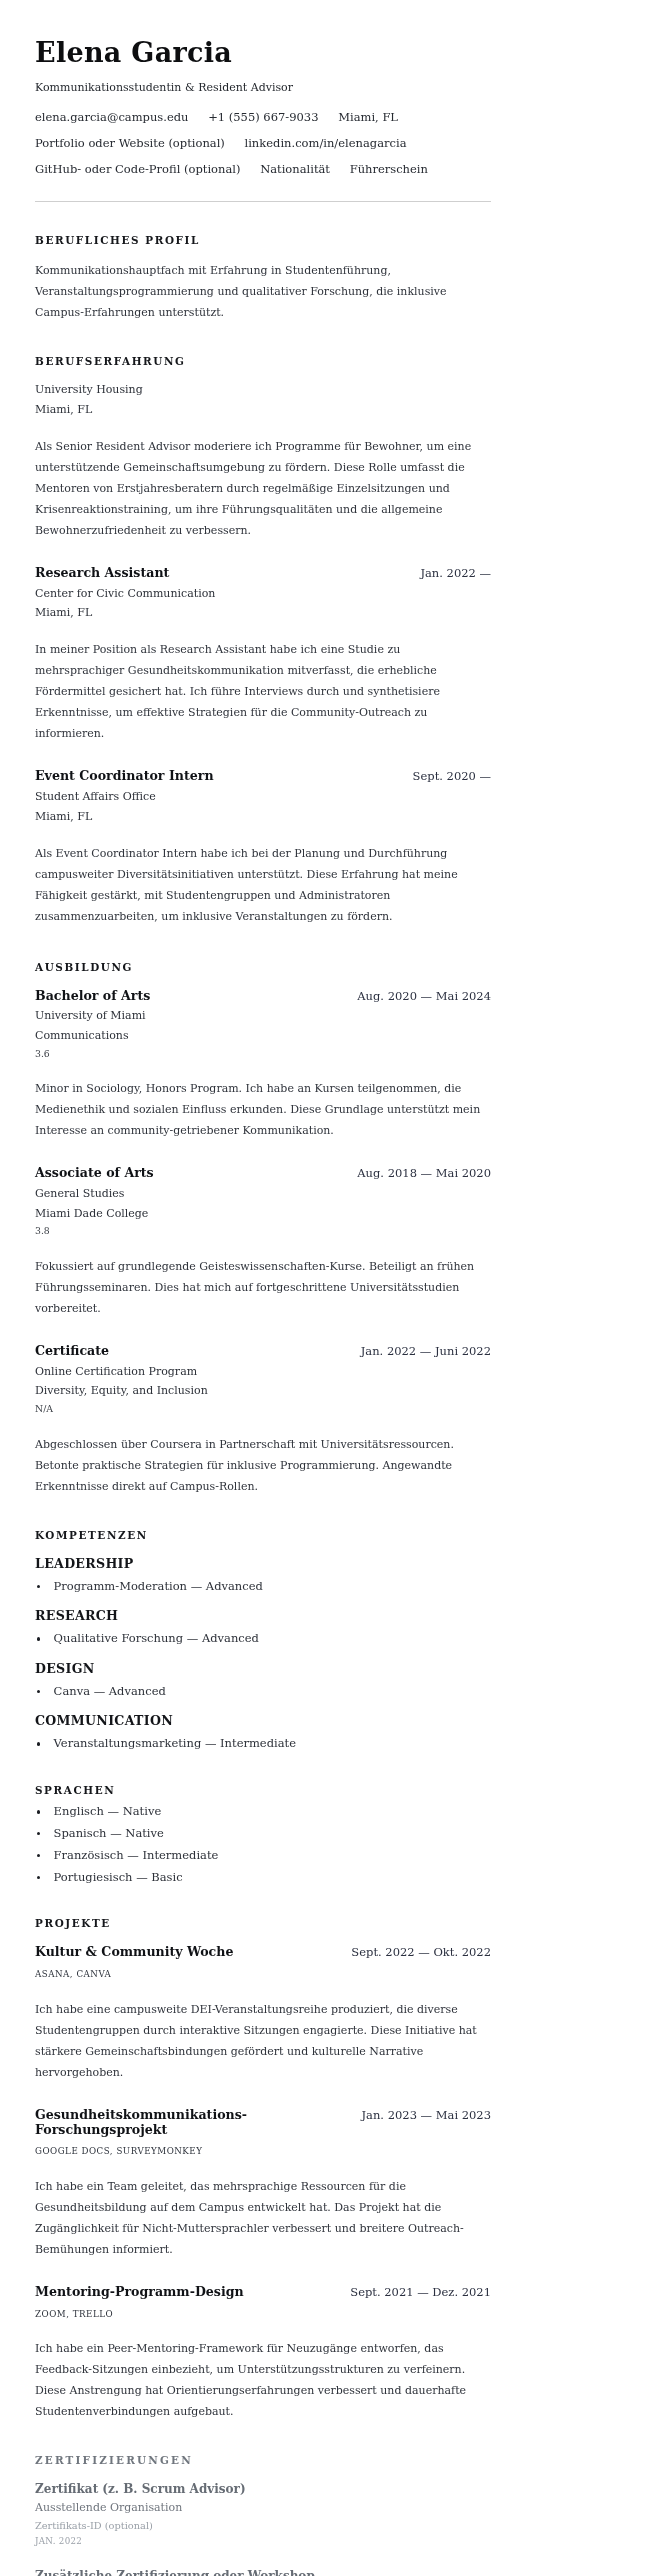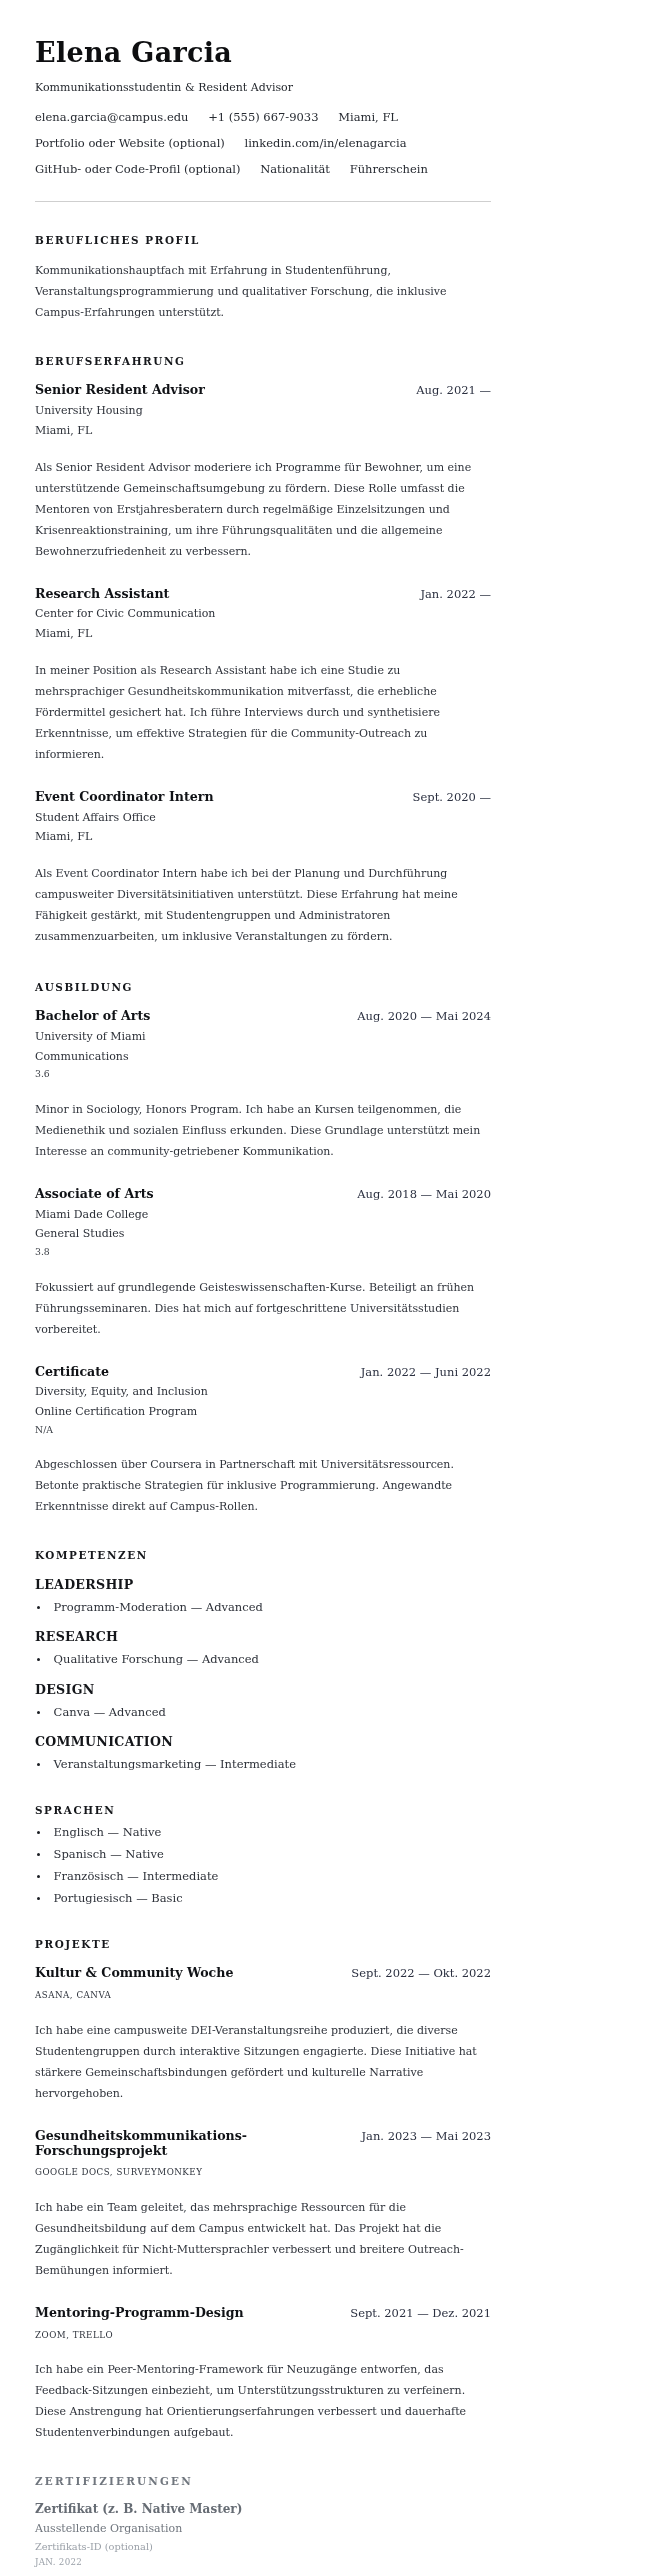--- a/index.html
+++ b/index.html
@@ -98,24 +98,20 @@
 
   <section class="sec-profile">
     <h2 class="section-title">BERUFLICHES PROFIL</h2>
     <p class="para">Kommunikationshauptfach mit Erfahrung in Studentenführung, Veranstaltungsprogrammierung und qualitativer Forschung, die inklusive Campus-Erfahrungen unterstützt.</p>
   </section>
 
   <section class="sec-experience">
     <h2 class="section-title">BERUFSERFAHRUNG</h2>
 
     <article class="entry first">
-      <div class="entry-head">
-        <span class="entry-title">Senior Resident Advisor</span>
-        <span class="entry-date">Aug. 2021 —</span>
-      </div>
       <div class="entry-line">University Housing</div>
       <div class="entry-line">Miami, FL</div>
       <p class="entry-desc">Als Senior Resident Advisor moderiere ich Programme für Bewohner, um eine unterstützende Gemeinschaftsumgebung zu fördern. Diese Rolle umfasst die Mentoren von Erstjahresberatern durch regelmäßige Einzelsitzungen und Krisenreaktionstraining, um ihre Führungsqualitäten und die allgemeine Bewohnerzufriedenheit zu verbessern.</p>
     </article>
 
     <article class="entry">
       <div class="entry-head">
         <span class="entry-title">Research Assistant</span>
         <span class="entry-date">Jan. 2022 —</span>
       </div>
@@ -147,33 +143,33 @@
       <div class="entry-line">Communications</div>
       <div class="entry-sub">3.6</div>
       <p class="entry-desc">Minor in Sociology, Honors Program. Ich habe an Kursen teilgenommen, die Medienethik und sozialen Einfluss erkunden. Diese Grundlage unterstützt mein Interesse an community-getriebener Kommunikation.</p>
     </article>
 
     <article class="entry">
       <div class="entry-head">
         <span class="entry-title">Associate of Arts</span>
         <span class="entry-date">Aug. 2018 — Mai 2020</span>
       </div>
+      <div class="entry-line">General Studies</div>
       <div class="entry-line">Miami Dade College</div>
-      <div class="entry-line">General Studies</div>
       <div class="entry-sub">3.8</div>
       <p class="entry-desc">Fokussiert auf grundlegende Geisteswissenschaften-Kurse. Beteiligt an frühen Führungsseminaren. Dies hat mich auf fortgeschrittene Universitätsstudien vorbereitet.</p>
     </article>
 
     <article class="entry">
       <div class="entry-head">
         <span class="entry-title">Certificate</span>
         <span class="entry-date">Jan. 2022 — Juni 2022</span>
       </div>
+      <div class="entry-line">Online Certification Program</div>
       <div class="entry-line">Diversity, Equity, and Inclusion</div>
-      <div class="entry-line">Online Certification Program</div>
       <div class="entry-sub">N/A</div>
       <p class="entry-desc">Abgeschlossen über Coursera in Partnerschaft mit Universitätsressourcen. Betonte praktische Strategien für inklusive Programmierung. Angewandte Erkenntnisse direkt auf Campus-Rollen.</p>
     </article>
   </section>
 
   <section class="sec-skills">
     <h2 class="section-title">KOMPETENZEN</h2>
 
     <div class="skill-group">
       <h3 class="skill-cat">LEADERSHIP</h3>
@@ -239,21 +235,21 @@
       </div>
       <div class="entry-tools">ZOOM, TRELLO</div>
       <p class="entry-desc">Ich habe ein Peer-Mentoring-Framework für Neuzugänge entworfen, das Feedback-Sitzungen einbezieht, um Unterstützungsstrukturen zu verfeinern. Diese Anstrengung hat Orientierungserfahrungen verbessert und dauerhafte Studentenverbindungen aufgebaut.</p>
     </article>
   </section>
 
   <section class="sec-certs">
     <h2 class="section-title muted">ZERTIFIZIERUNGEN</h2>
 
     <article class="cert">
-      <div class="cert-title">Zertifikat (z. B. Native Master)</div>
+      <div class="cert-title">Zertifikat (z. B. Scrum Advisor)</div>
       <div class="cert-org">Ausstellende Organisation</div>
       <div class="cert-id">Zertifikats-ID (optional)</div>
       <div class="cert-date">JAN. 2022</div>
     </article>
 
     <article class="cert">
       <div class="cert-title">Zusätzliche Zertifizierung oder Workshop</div>
       <div class="cert-org">Ausstellende Organisation</div>
       <div class="cert-date">JAN. 2021</div>
     </article>

